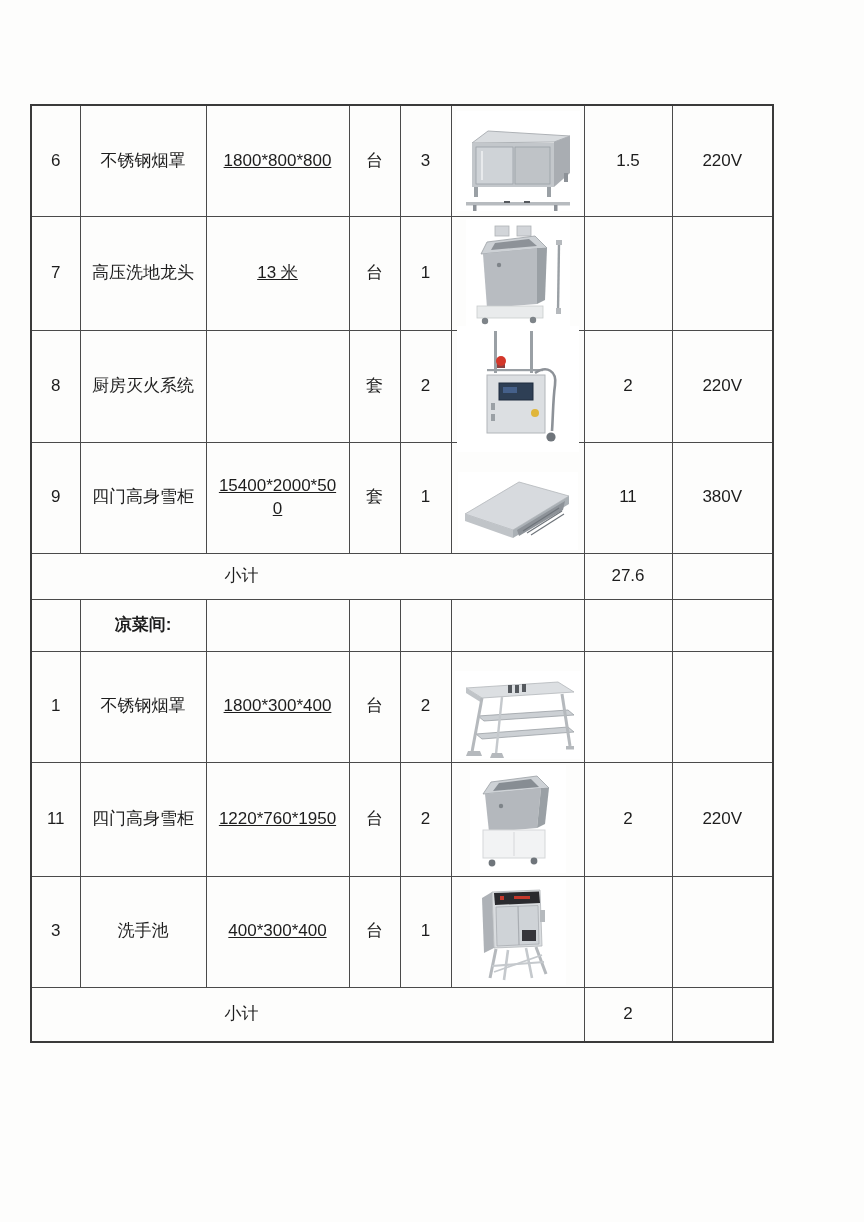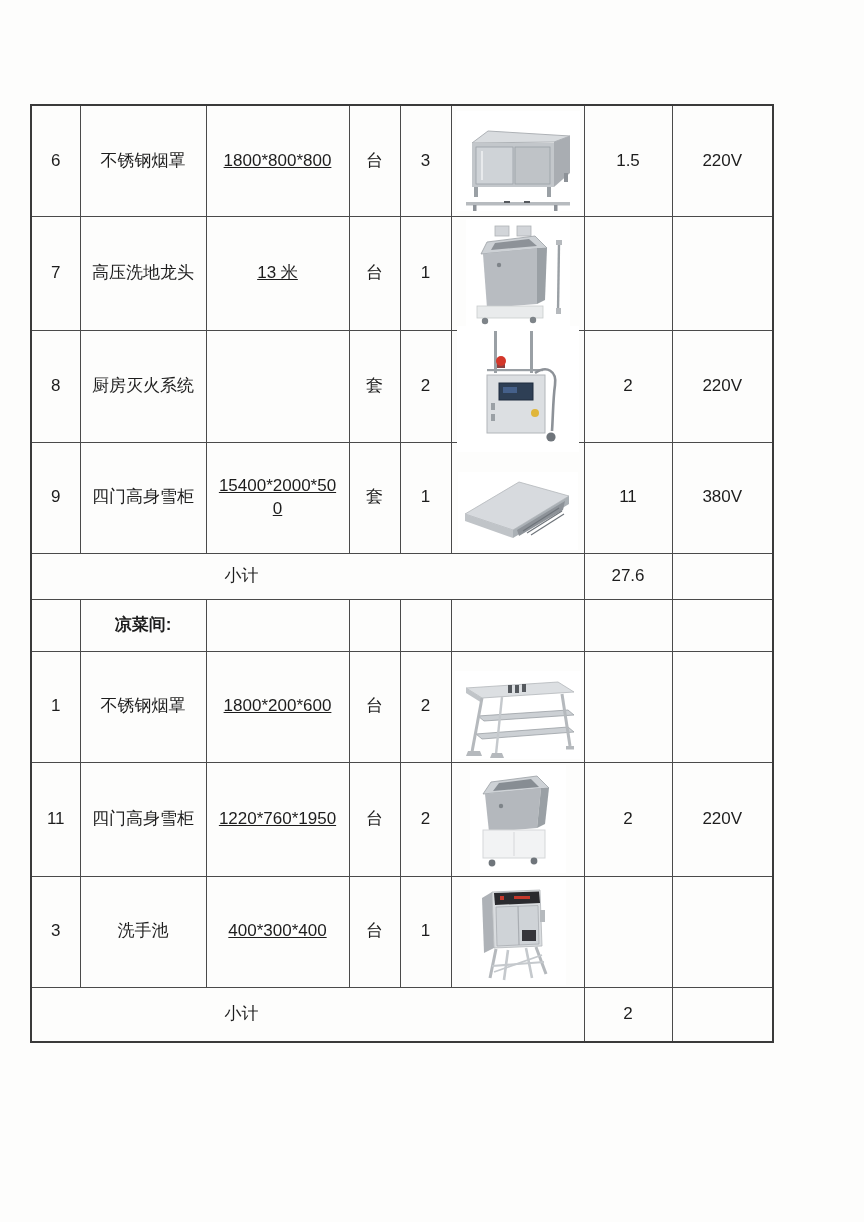--- a/index.html
+++ b/index.html
@@ -188,21 +188,21 @@
     <td></td>
     <td></td>
     <td></td>
     <td></td>
   </tr>
 
   <tr class="r-item1">
     <td>1</td>
     <td>不锈钢烟罩</td>
     <td class="dims">
-          <div class="wrap">1800*200*600</div>
+          <div class="wrap">1800*300*400</div>
         </td>
     <td>台</td>
     <td>2</td>
     <td class="imgcell">
       <div class="imgwrap bottom" style="width:126px;height:88px;">
         <svg width="120" height="86" viewBox="0 0 120 86">
           <polygon points="8,16 100,10 116,20 24,26" fill="#dcdfe2" stroke="#b2b6ba" stroke-width="0.8"></polygon>
           <polygon points="8,16 24,26 24,31 8,21" fill="#c0c4c8"></polygon>
           <rect x="50" y="13" width="4" height="8" fill="#55595e"></rect>
           <rect x="57" y="13" width="4" height="8" fill="#55595e"></rect>

